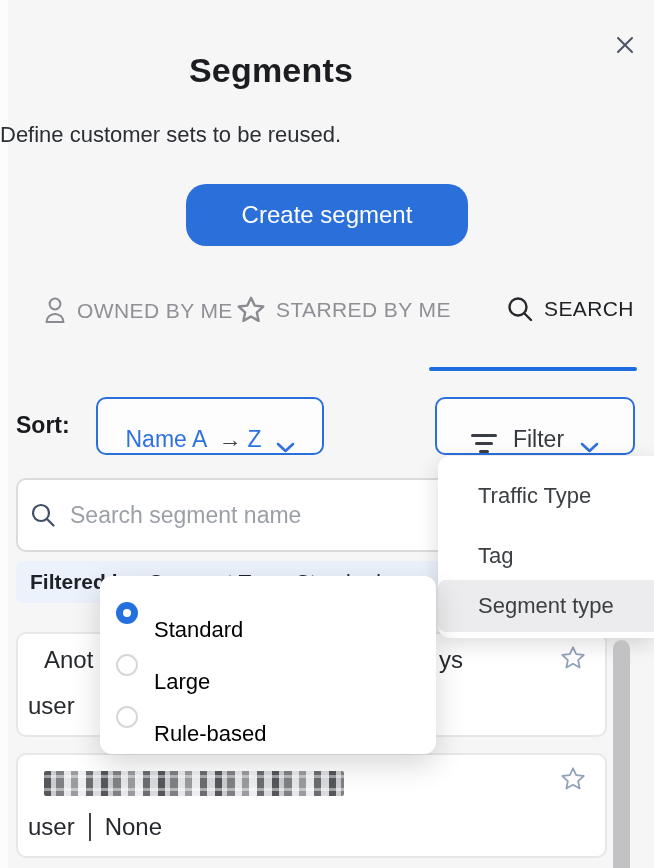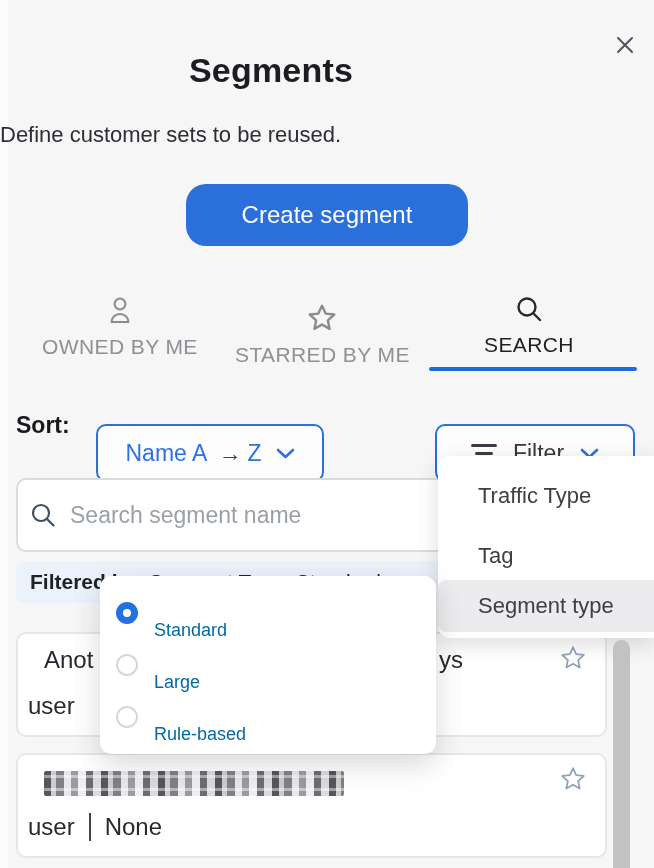--- a/index.html
+++ b/index.html
@@ -19,29 +19,29 @@
     display:flex;align-items:center;justify-content:center;}
   .modal-title{left:0;top:51px;width:542px;text-align:center;
     font-size:34px;font-weight:700;color:#1b1d20;letter-spacing:.2px;}
   .modal-subtitle{left:0;top:122px;width:654px;text-align:left;
     font-size:22px;color:#2b2f34;}
   .create-btn{left:186px;top:184px;width:282px;height:62px;
     background:#2b6fdb;border:none;border-radius:20px;color:#fff;
     font-size:24px;font-weight:500;font-family:inherit;cursor:pointer;}
 
   
-  .tab{display:flex;flex-direction:column;align-items:center;gap:9px;cursor:pointer;}
+  .tab{display:flex;flex-direction:row;align-items:center;gap:9px;cursor:pointer;}
   .tab-label{font-size:21px;letter-spacing:.4px;color:#8f9095;white-space:nowrap;}
   .tab.active .tab-label{color:#1e2124;}
   .tab-underline{left:429px;top:367px;width:208px;height:4px;background:#1d6ce0;border-radius:2px;}
 
   
   .sort-label{left:16px;top:412px;font-size:23px;font-weight:700;color:#17191c;}
   .pill-btn{height:58px;box-sizing:border-box;border:2px solid #2b6fdb;border-radius:10px;
-    background:#fdfdfe;display:flex;align-items:center;justify-content:center;cursor:pointer;margin-top:27px;}
+    background:#fdfdfe;display:flex;align-items:flex-end;justify-content:center;cursor:pointer;}
   .sort-dd{left:96px;top:397px;width:228px;gap:6px;}
   .sort-value{font-size:23px;color:#2e72df;white-space:pre;}
   .sort-arrow{font-size:23px;color:#3c4043;}
   .filter-btn{left:435px;top:397px;width:200px;gap:16px;z-index:1;}
   .filter-label{font-size:23px;color:#35393e;}
   .filter-lines{display:flex;flex-direction:column;align-items:center;gap:5px;}
   .filter-lines i{display:block;height:3px;background:#3a3e44;border-radius:2px;}
   .filter-lines i:nth-child(1){width:26px;}
   .filter-lines i:nth-child(2){width:18px;}
   .filter-lines i:nth-child(3){width:10px;}
@@ -95,21 +95,21 @@
     box-shadow:0 10px 30px rgba(0,0,0,.16);z-index:5;}
   .radio-row{position:absolute;left:16px;height:44px;display:flex;align-items:center;gap:16px;cursor:pointer;}
   .radio-row.r0{top:15px;}
   .radio-row.r1{top:67px;}
   .radio-row.r2{top:119px;}
   .radio{width:22px;height:22px;border-radius:50%;box-sizing:border-box;
     display:flex;align-items:center;justify-content:center;}
   .radio.sel{background:#2570df;}
   .radio.sel span{width:8px;height:8px;border-radius:50%;background:#fff;}
   .radio.unsel{border:2px solid #d7d7d9;background:#fff;}
-  .radio-label{font-size:18px;color:#0369a1;margin-top:34px;}
+  .radio-label{font-size:22px;color:#000000;margin-top:34px;}
 
   
   .scroll-thumb{left:613px;top:640px;width:17px;height:228px;background:#c2c2c4;
     border-radius:9px 9px 0 0;z-index:6;cursor:pointer;}
 
   svg{display:block;}
 </style>
 </head>
 <body>
 
@@ -130,30 +130,30 @@
 <div class="abs tab" style="left:42px;top:296px;">
   <span>
     <svg width="26" height="30" viewBox="0 0 26 30">
       <circle cx="13" cy="8" r="5.4" fill="none" stroke="#8a8b90" stroke-width="2"></circle>
       <path d="M4.5 26 a8.5 8 0 0 1 17 0 Z" fill="none" stroke="#8a8b90" stroke-width="2" stroke-linejoin="round"></path>
     </svg>
   </span>
   <span class="tab-label">OWNED BY ME</span>
 </div>
 
-<div class="abs tab" style="left:235px;top:302px;justify-content:center;">
+<div class="abs tab" style="left:235px;top:294px;justify-content:center;">
   <span>
     <svg width="32" height="32" viewBox="0 0 24 24">
       <path d="M12 2.8l2.75 5.9 6.45.72-4.8 4.37 1.3 6.36L12 16.9l-5.7 3.25 1.3-6.36-4.8-4.37 6.45-.72z" fill="none" stroke="#8a8b90" stroke-width="1.8" stroke-linejoin="round"></path>
     </svg>
   </span>
   <span class="tab-label">STARRED BY ME</span>
 </div>
 
-<div class="abs tab active" style="left:484px;top:294px;">
+<div class="abs tab active" style="left:505px;top:294px;">
   <span>
     <svg width="30" height="30" viewBox="0 0 30 30">
       <circle cx="13" cy="13" r="8.5" fill="none" stroke="#26282b" stroke-width="2.4"></circle>
       <path d="M19.5 19.5 L26 26" stroke="#26282b" stroke-width="2.4" stroke-linecap="round"></path>
     </svg>
   </span>
   <span class="tab-label">SEARCH</span>
 </div>
 <div class="abs tab-underline"></div>
 

